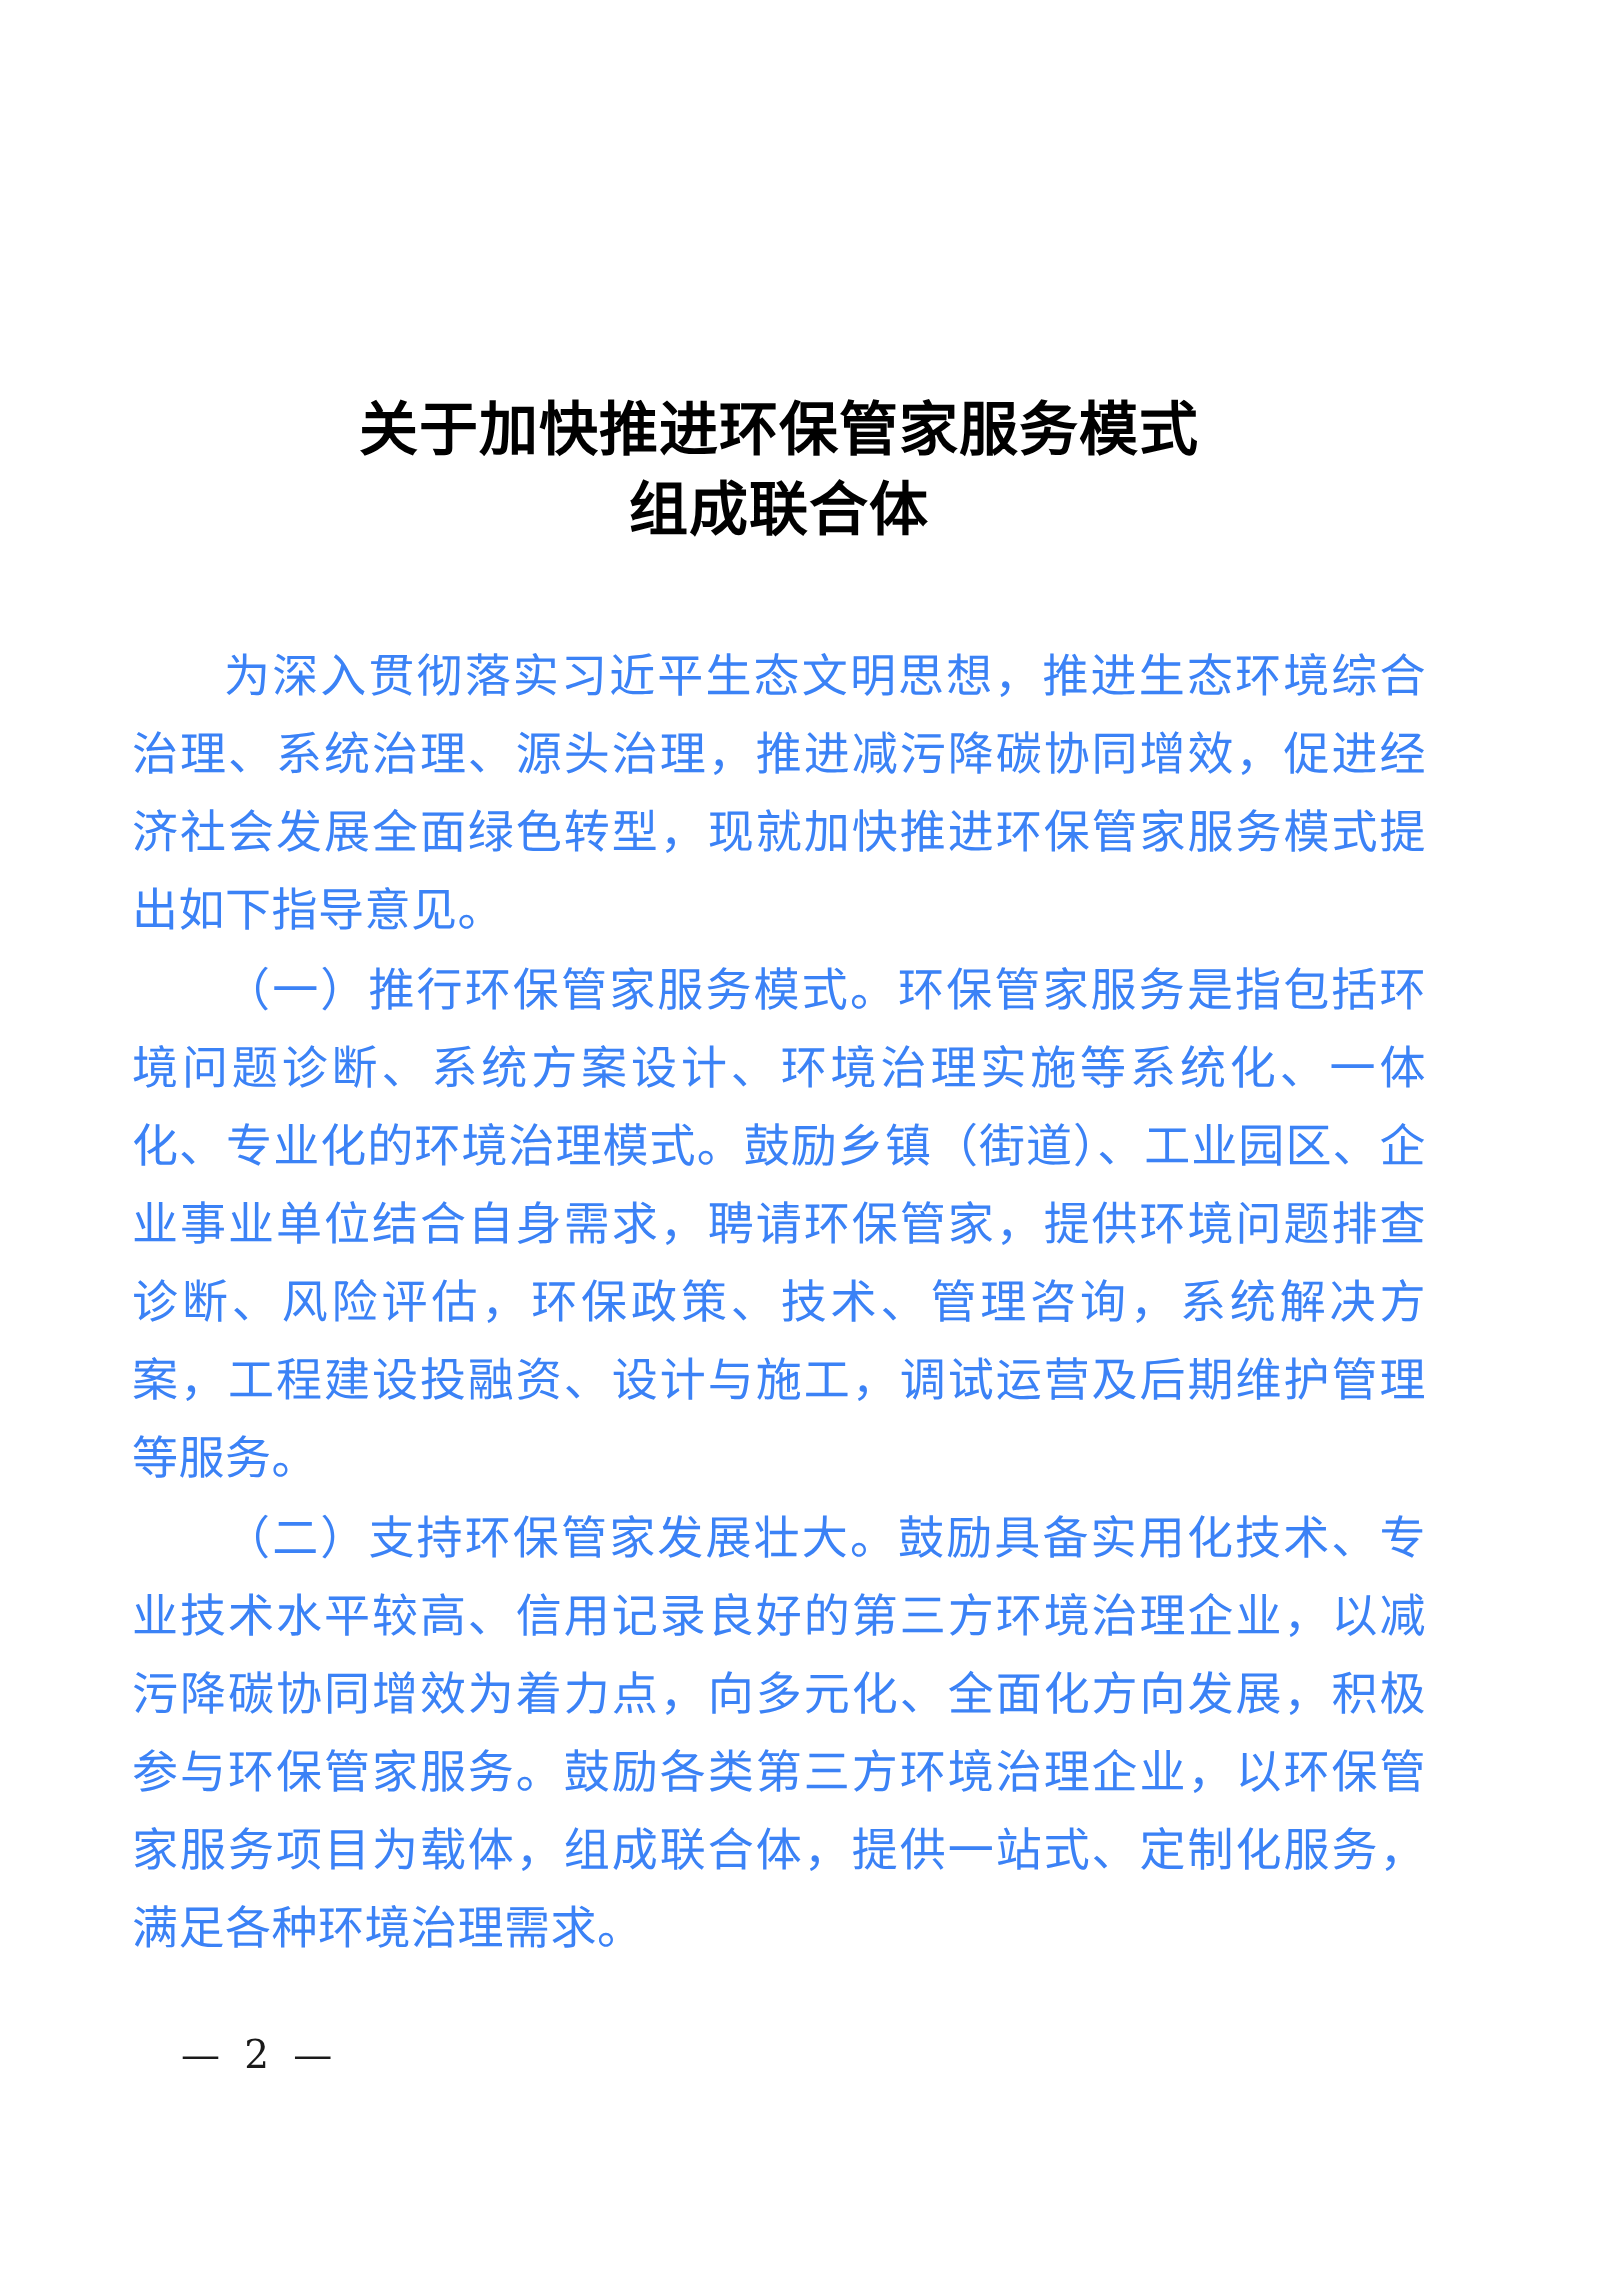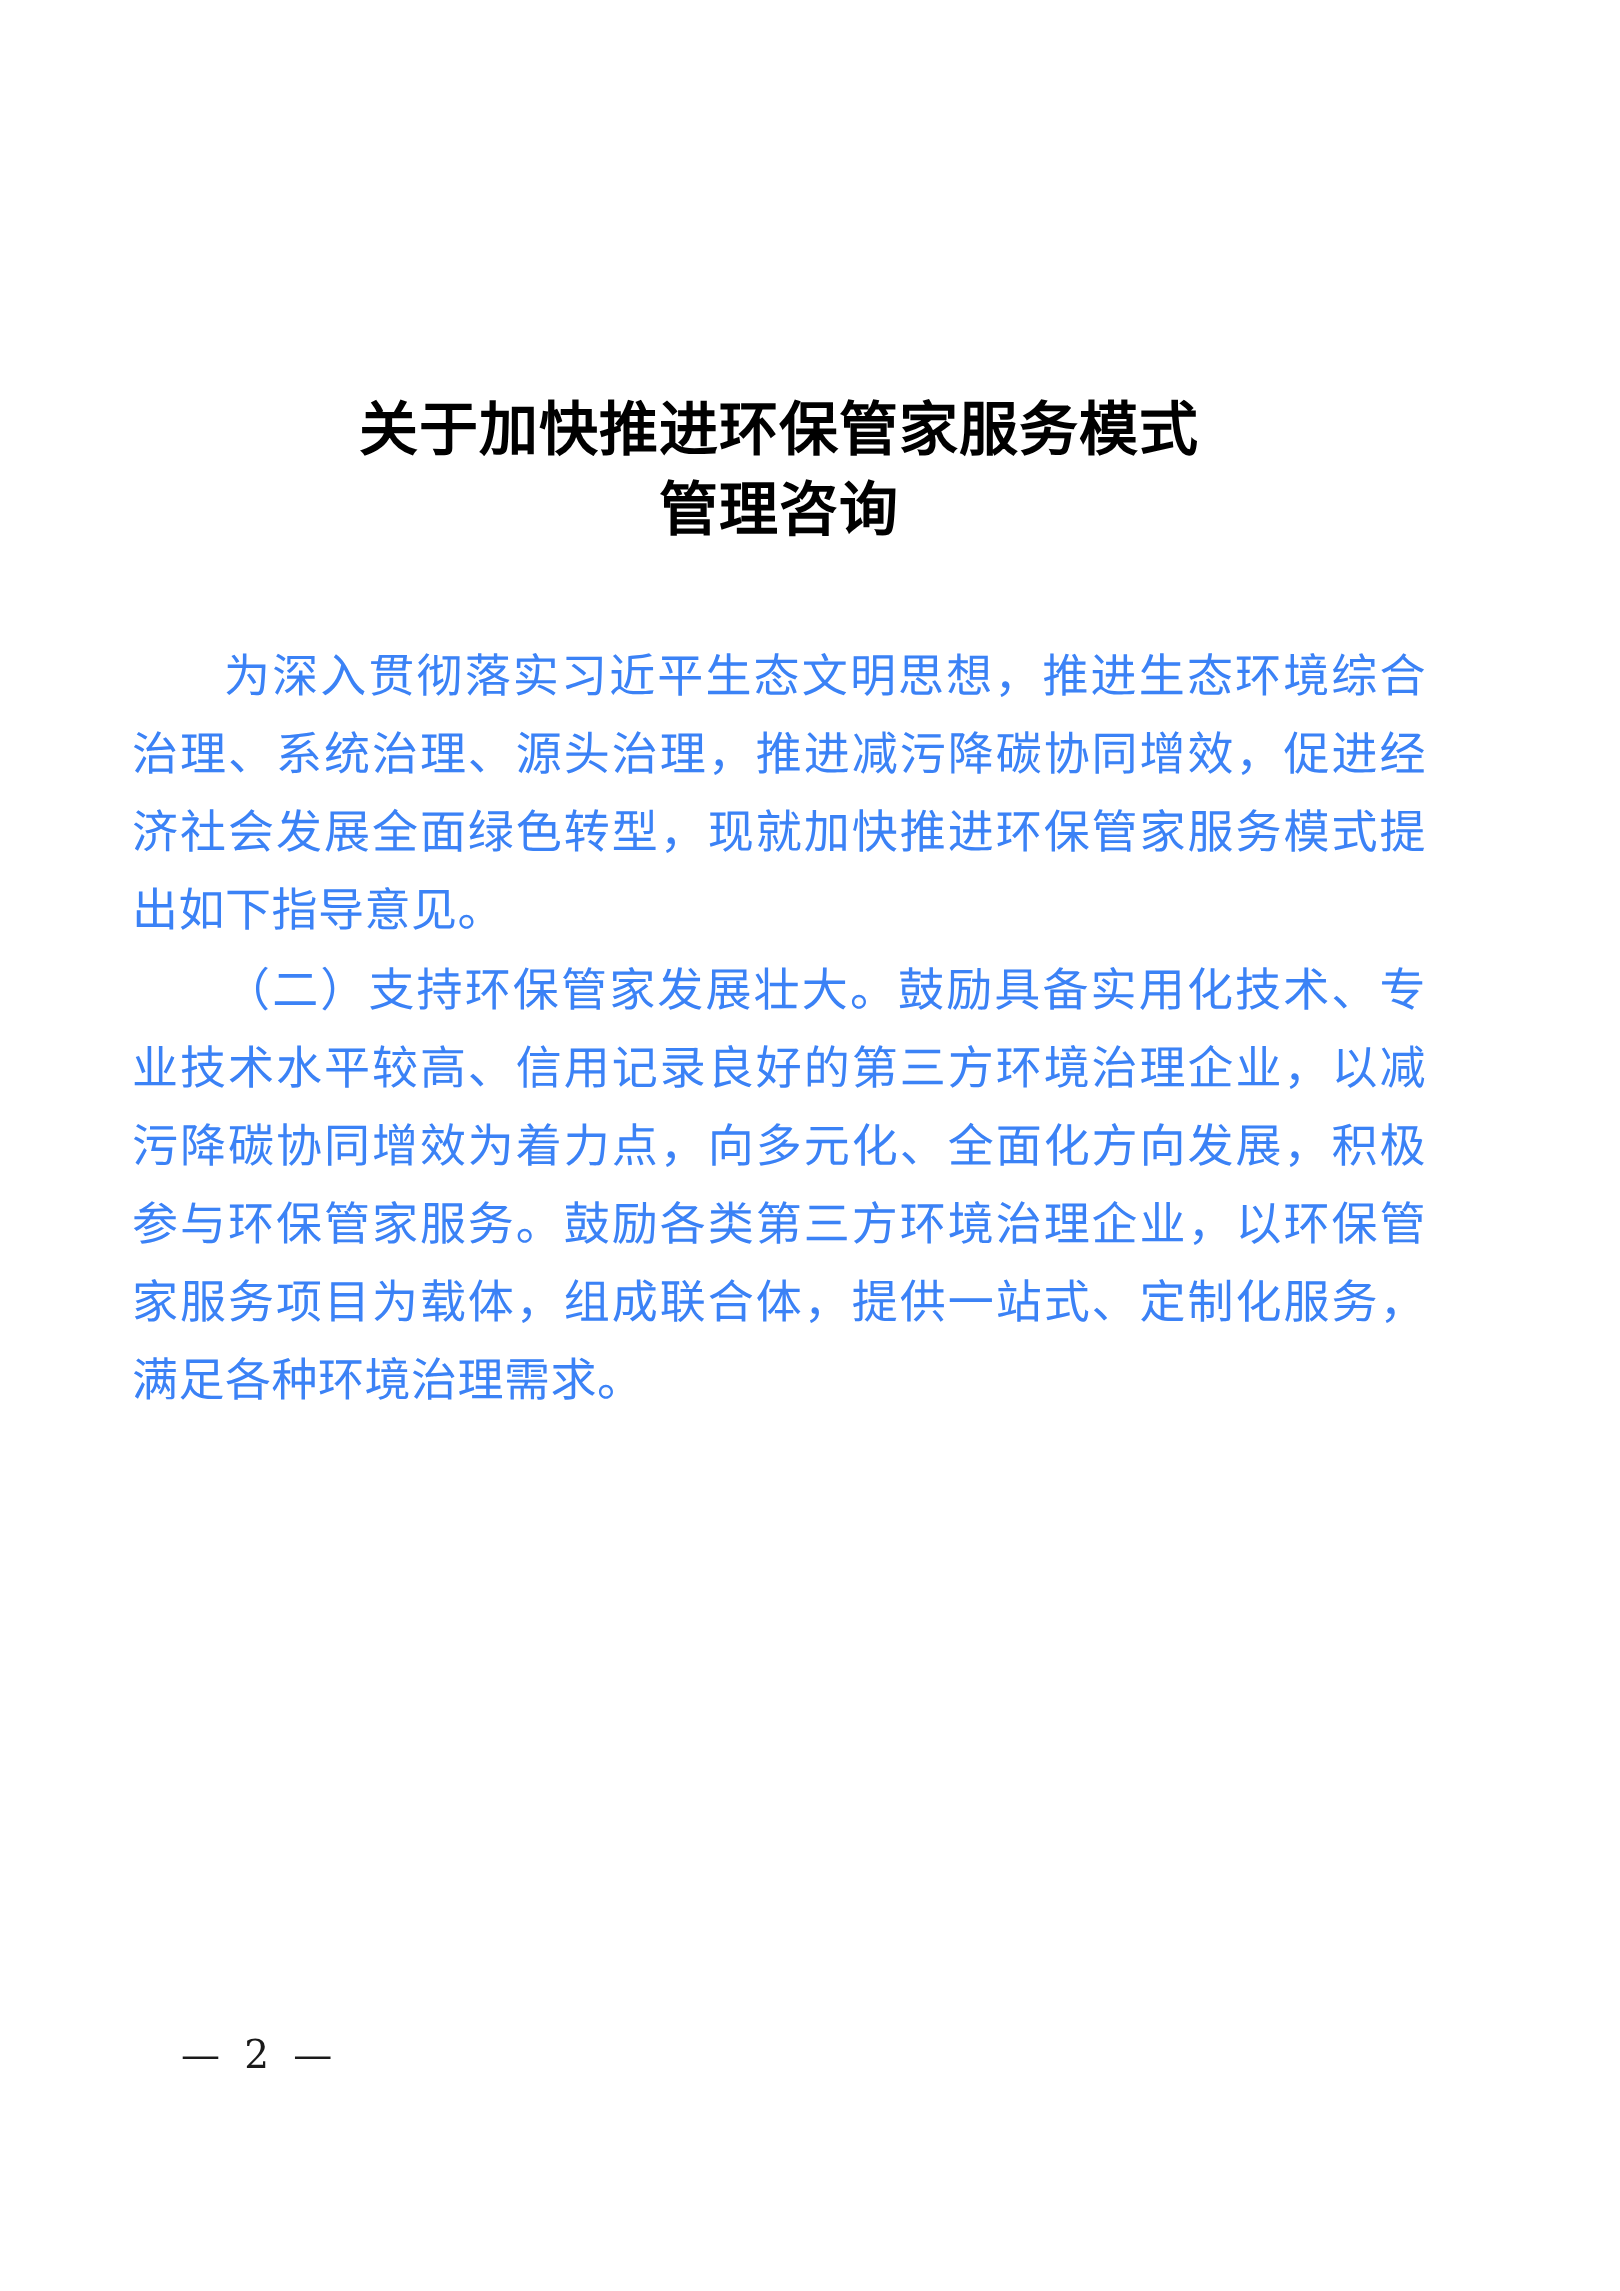--- a/index.html
+++ b/index.html
@@ -103,28 +103,29 @@
 </style>
 </head>
 <body>
 
 <div class="page">
 
   <div class="content">
 
     <h1 class="doc-title title-block">
       <span class="title-line">关于加快推进环保管家服务模式</span>
-      <span class="title-line">管理咨询</span>
+      <span class="title-line">组成联合体</span>
     </h1>
 
     <div class="body-block">
 
       <p class="para">为深入贯彻落实习近平生态文明思想，推进生态环境综合治理、系统治理、源头治理，推进减污降碳协同增效，促进经济社会发展全面绿色转型，现就加快推进环保管家服务模式提出如下指导意见。</p>
 
 
+      <p class="para">（一）推行环保管家服务模式。环保管家服务是指包括环境问题诊断、系统方案设计、环境治理实施等系统化、一体化、专业化的环境治理模式。鼓励乡镇（街道）、工业园区、企业事业单位结合自身需求，聘请环保管家，提供环境问题排查诊断、风险评估，环保政策、技术、管理咨询，系统解决方案，工程建设投融资、设计与施工，调试运营及后期维护管理等服务。</p>
 
       <p class="para">（二）支持环保管家发展壮大。鼓励具备实用化技术、专业技术水平较高、信用记录良好的第三方环境治理企业，以减污降碳协同增效为着力点，向多元化、全面化方向发展，积极参与环保管家服务。鼓励各类第三方环境治理企业，以环保管家服务项目为载体，组成联合体，提供一站式、定制化服务，满足各种环境治理需求。</p>
 
     </div>
   </div>
 
   <div class="page-footer">— 2 —</div>
 
 </div>
 

